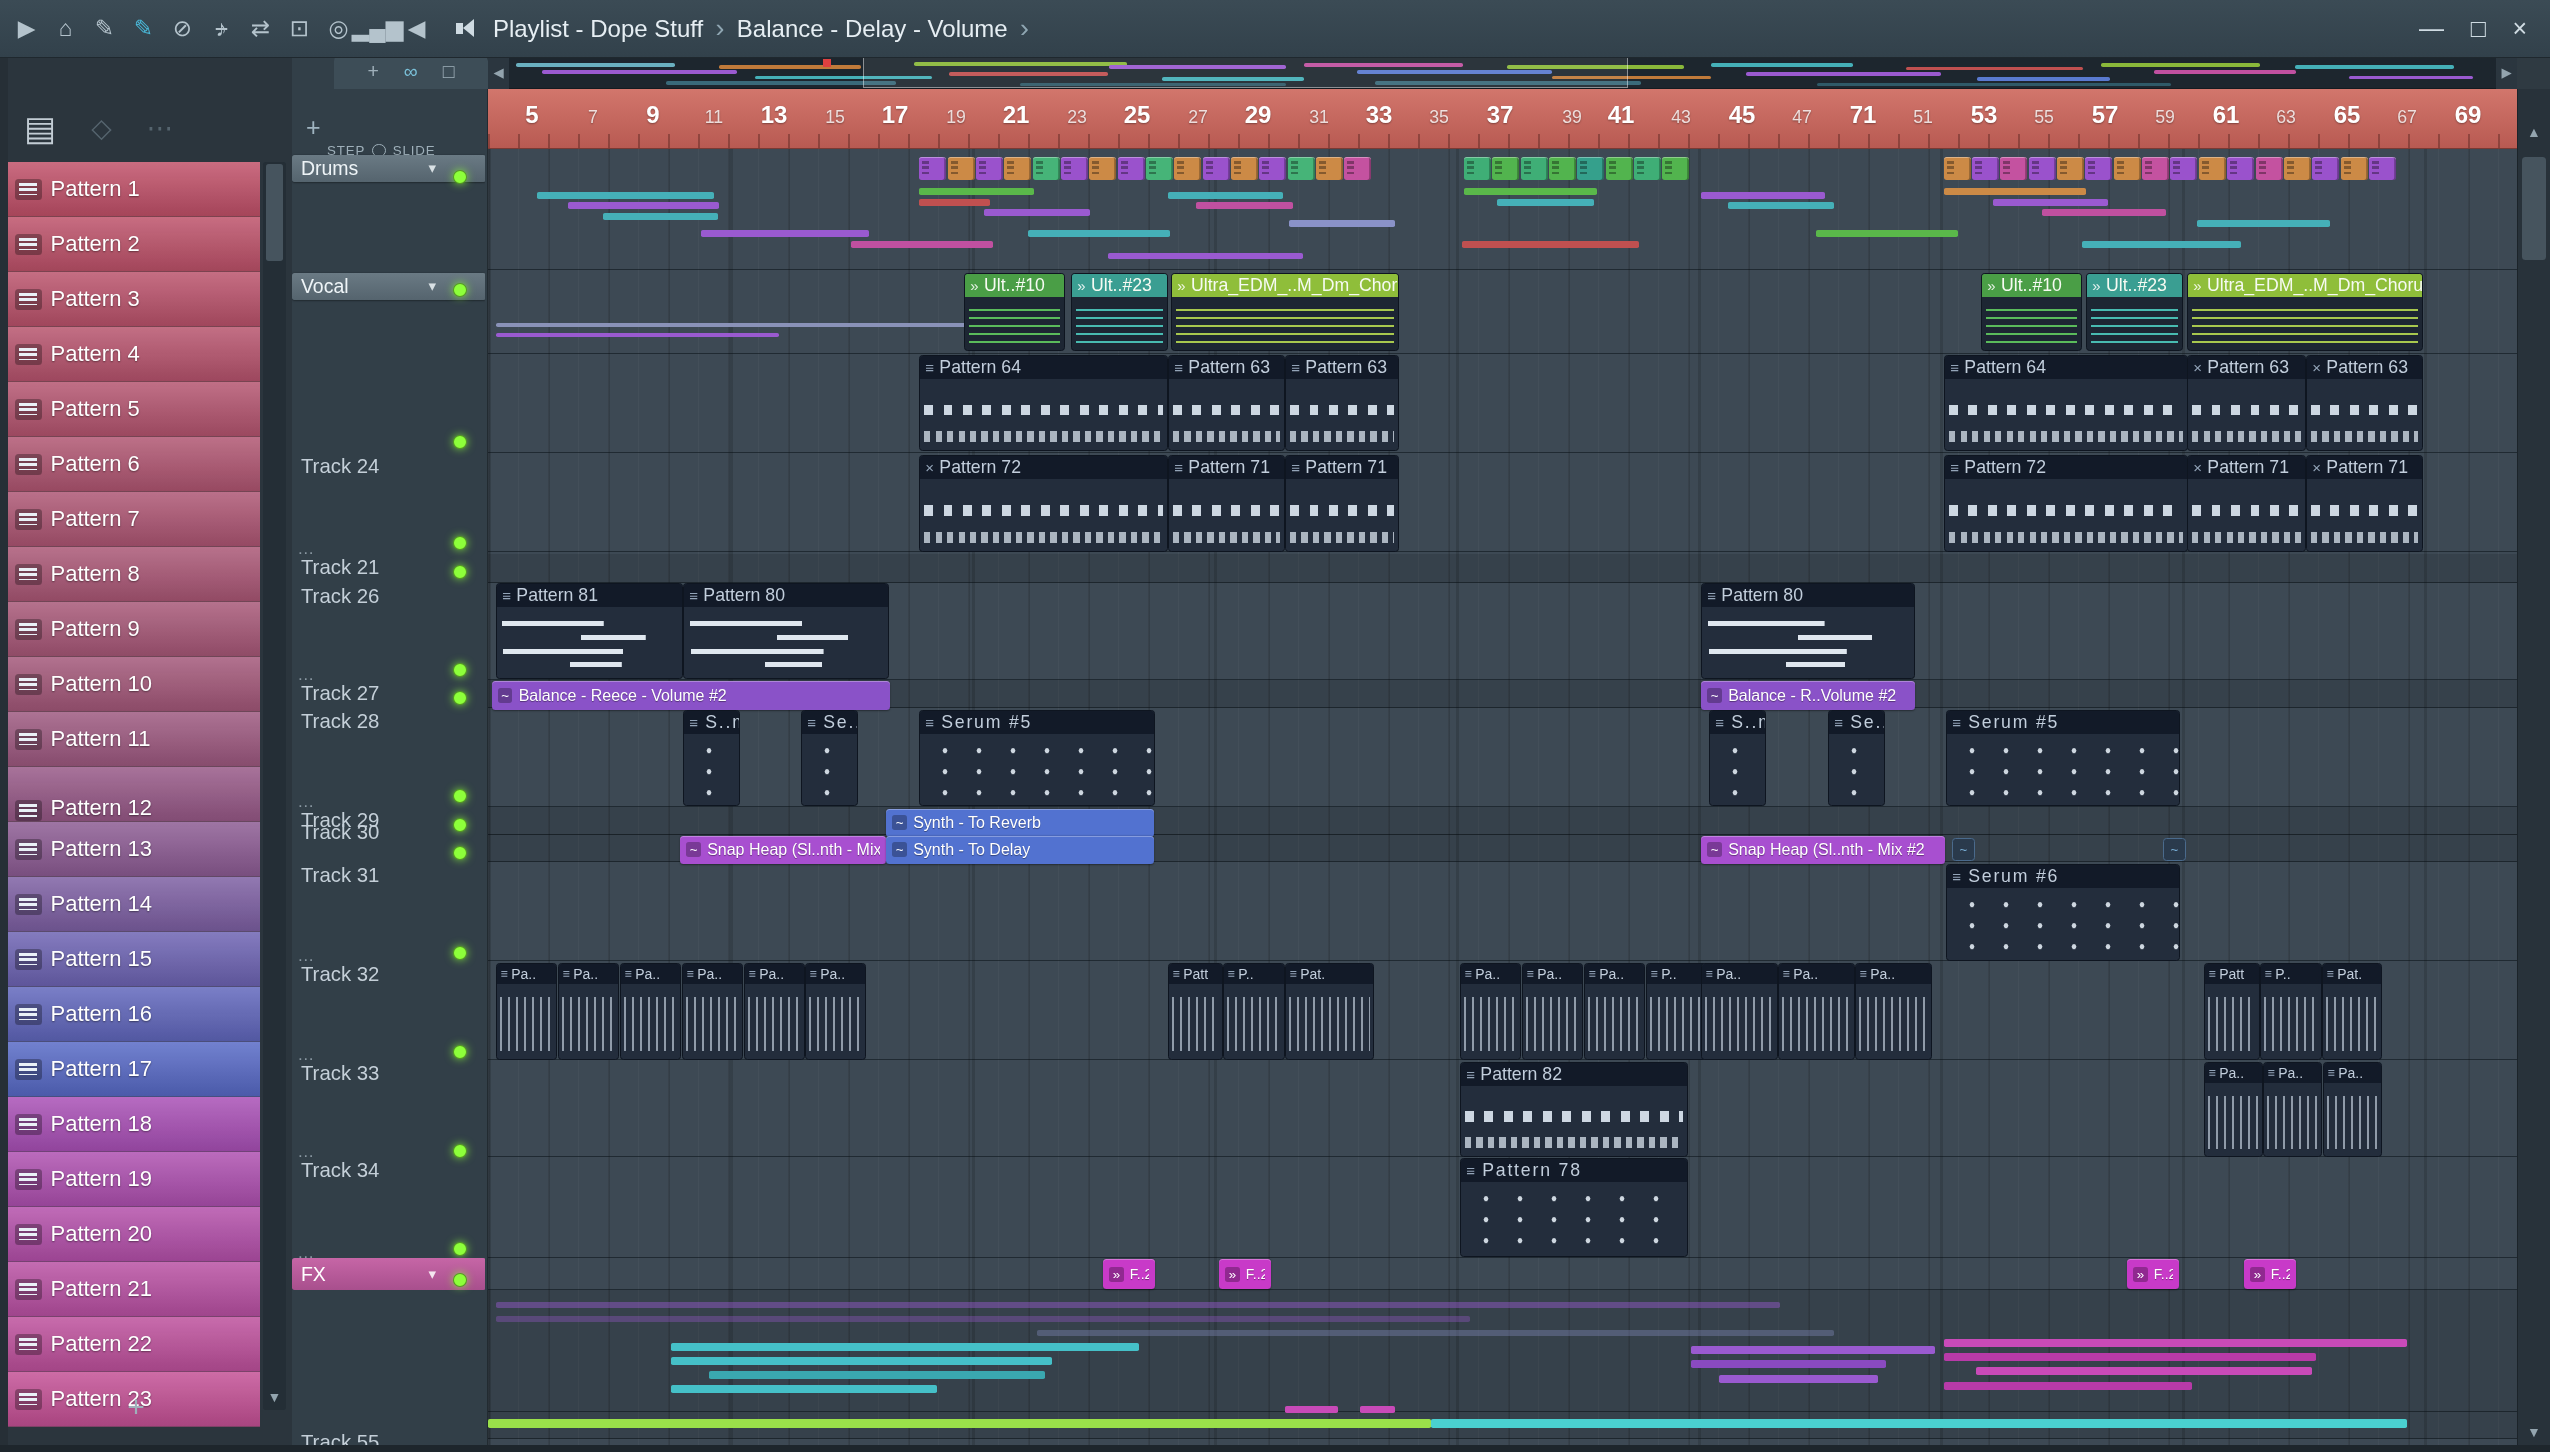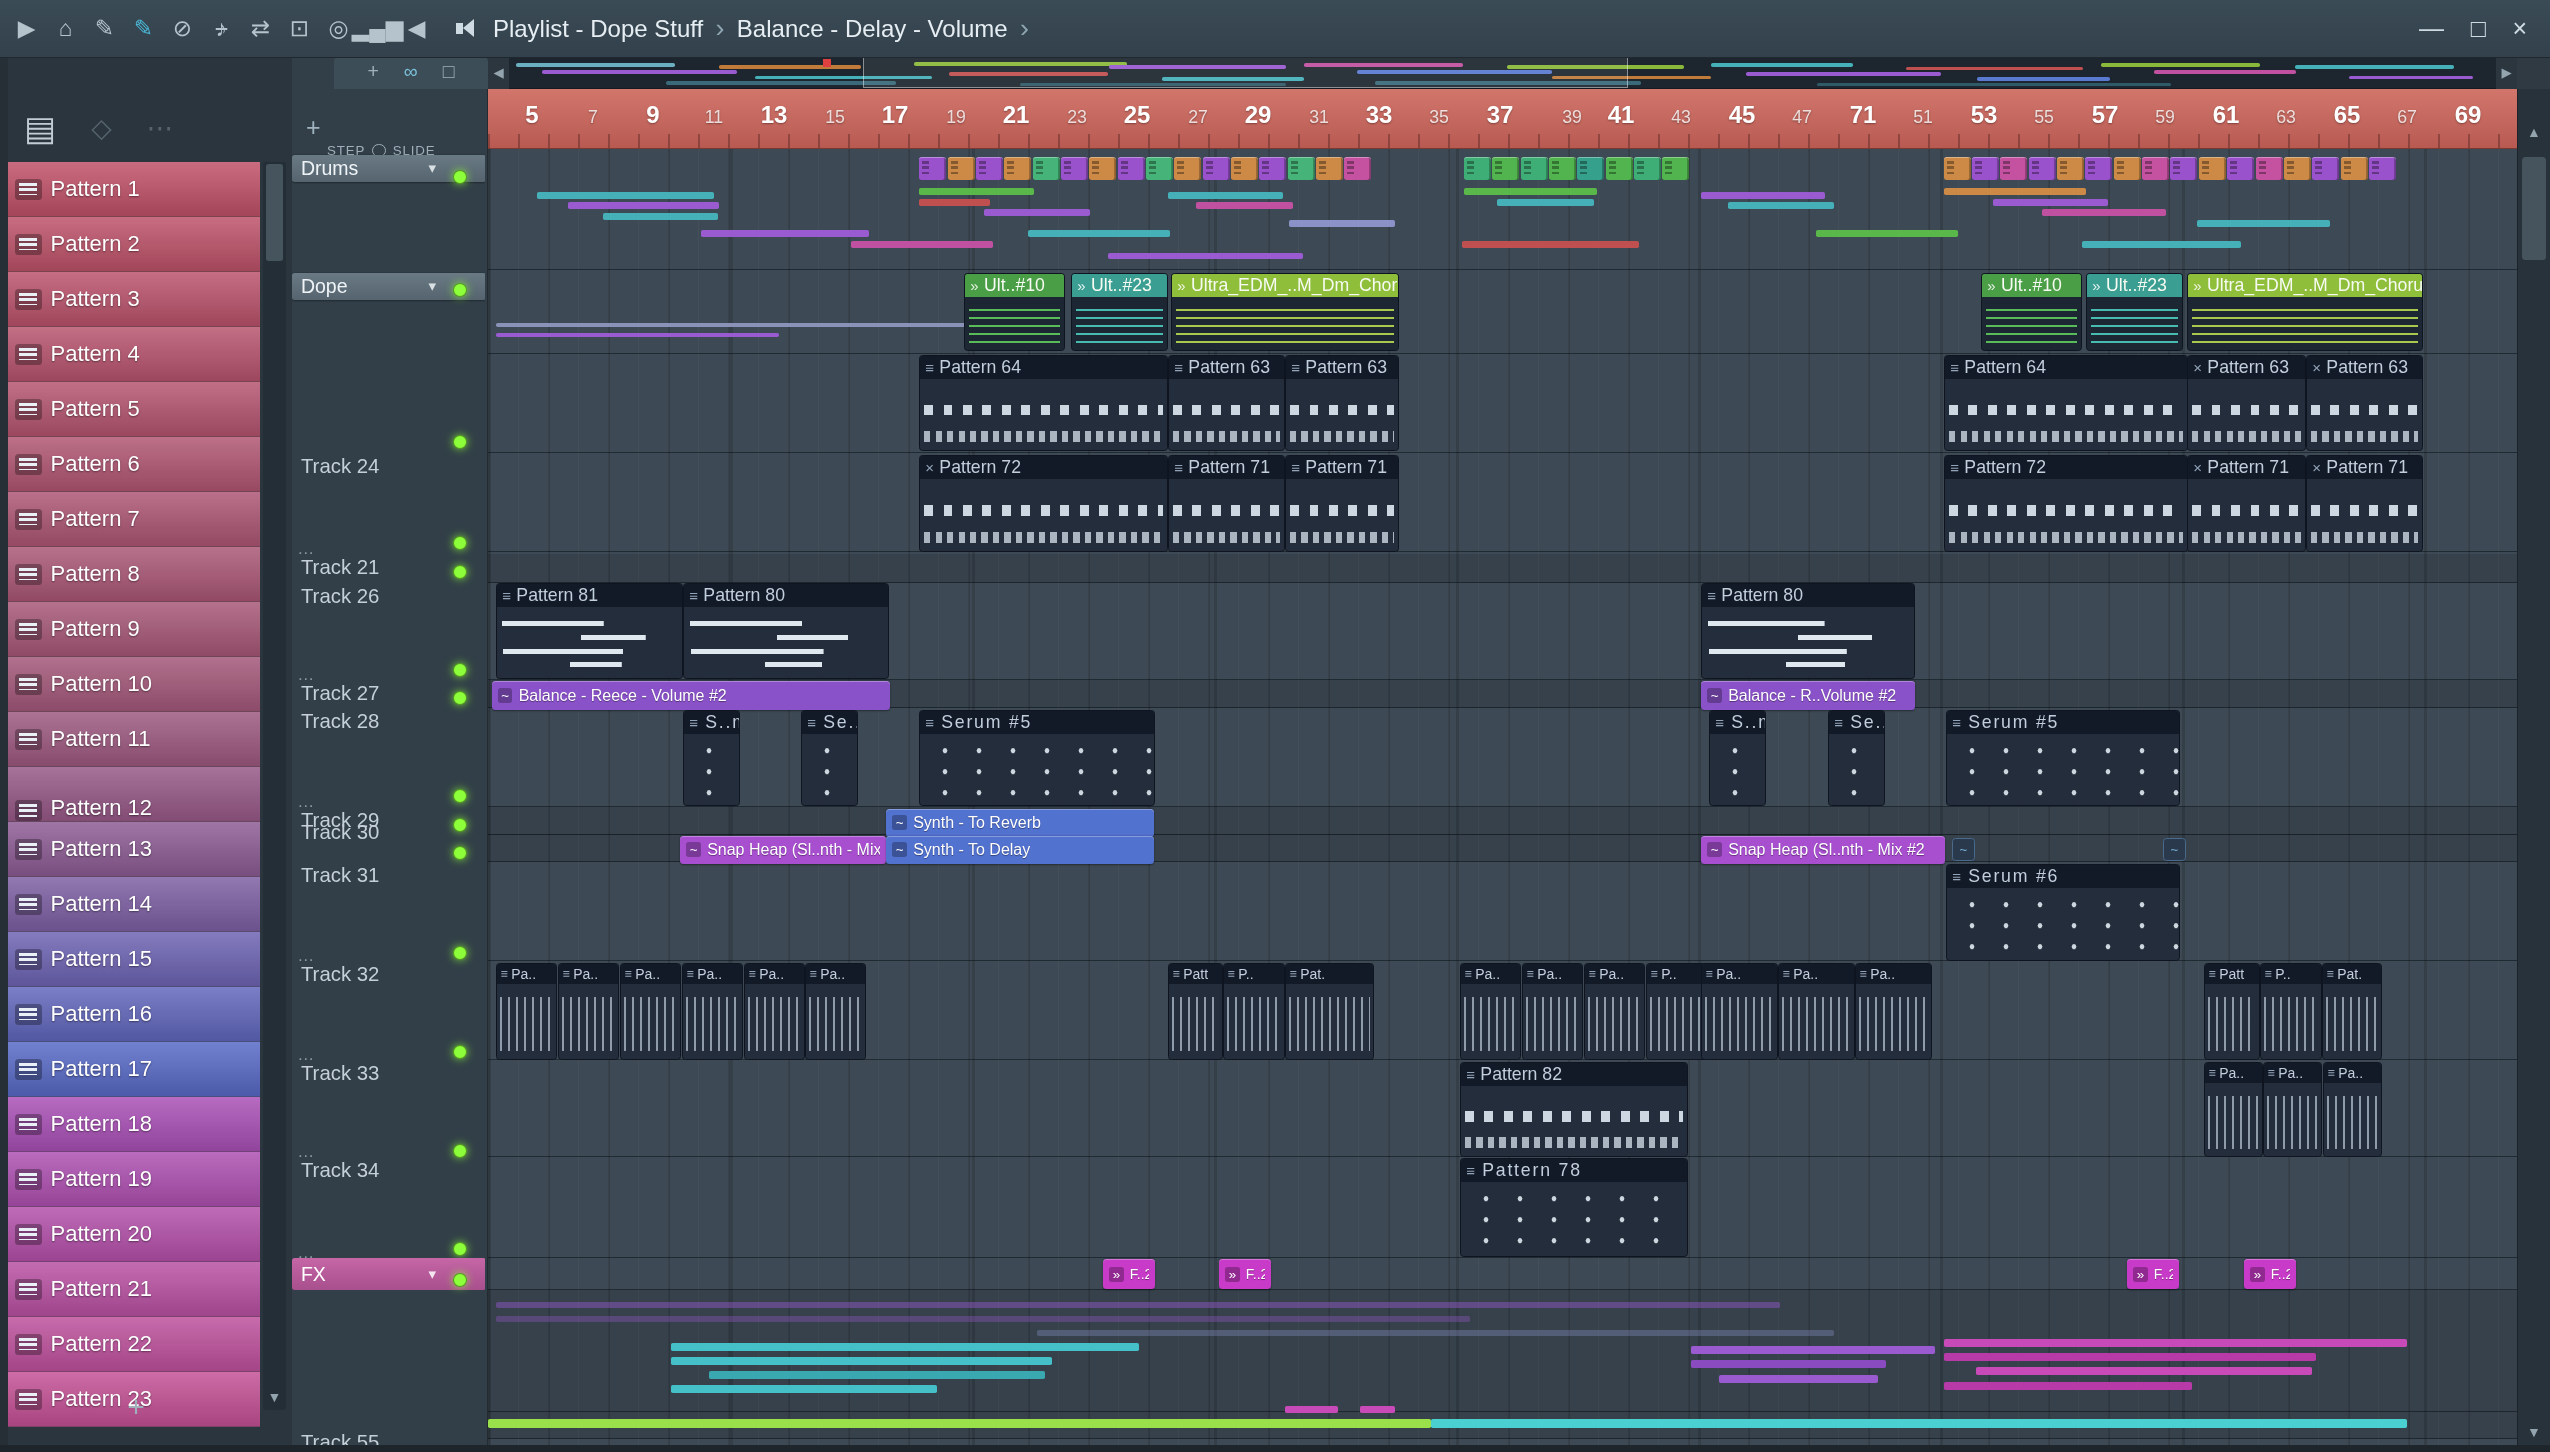--- a/index.html
+++ b/index.html
@@ -259,21 +259,21 @@
       <span class="knob"></span>
       <span>SLIDE</span>
     </div>
     <div id="track-rows">
         <div class="trow header" style="top: 6.2px; height: 26.6px;">
           <div class="tname">Drums</div>
           <div class="dd">▾</div>
         </div>
         <div class="led" style="top: 21px;"></div>
         <div class="trow header" style="top: 124px; height: 26.6px;">
-          <div class="tname">Dope</div>
+          <div class="tname">Vocal</div>
           <div class="dd">▾</div>
         </div>
         <div class="led" style="top: 134px;"></div>
         <div class="led" style="top: 286px;"></div>
         <div class="trow plain" style="top: 304px; height: 26.6px;">
           <div class="tname">Track 24</div>
         </div>
         <div class="led" style="top: 387px;"></div>
         <div class="trow plain" style="top: 405px; height: 26.6px;">
           <div class="dots">…</div>

